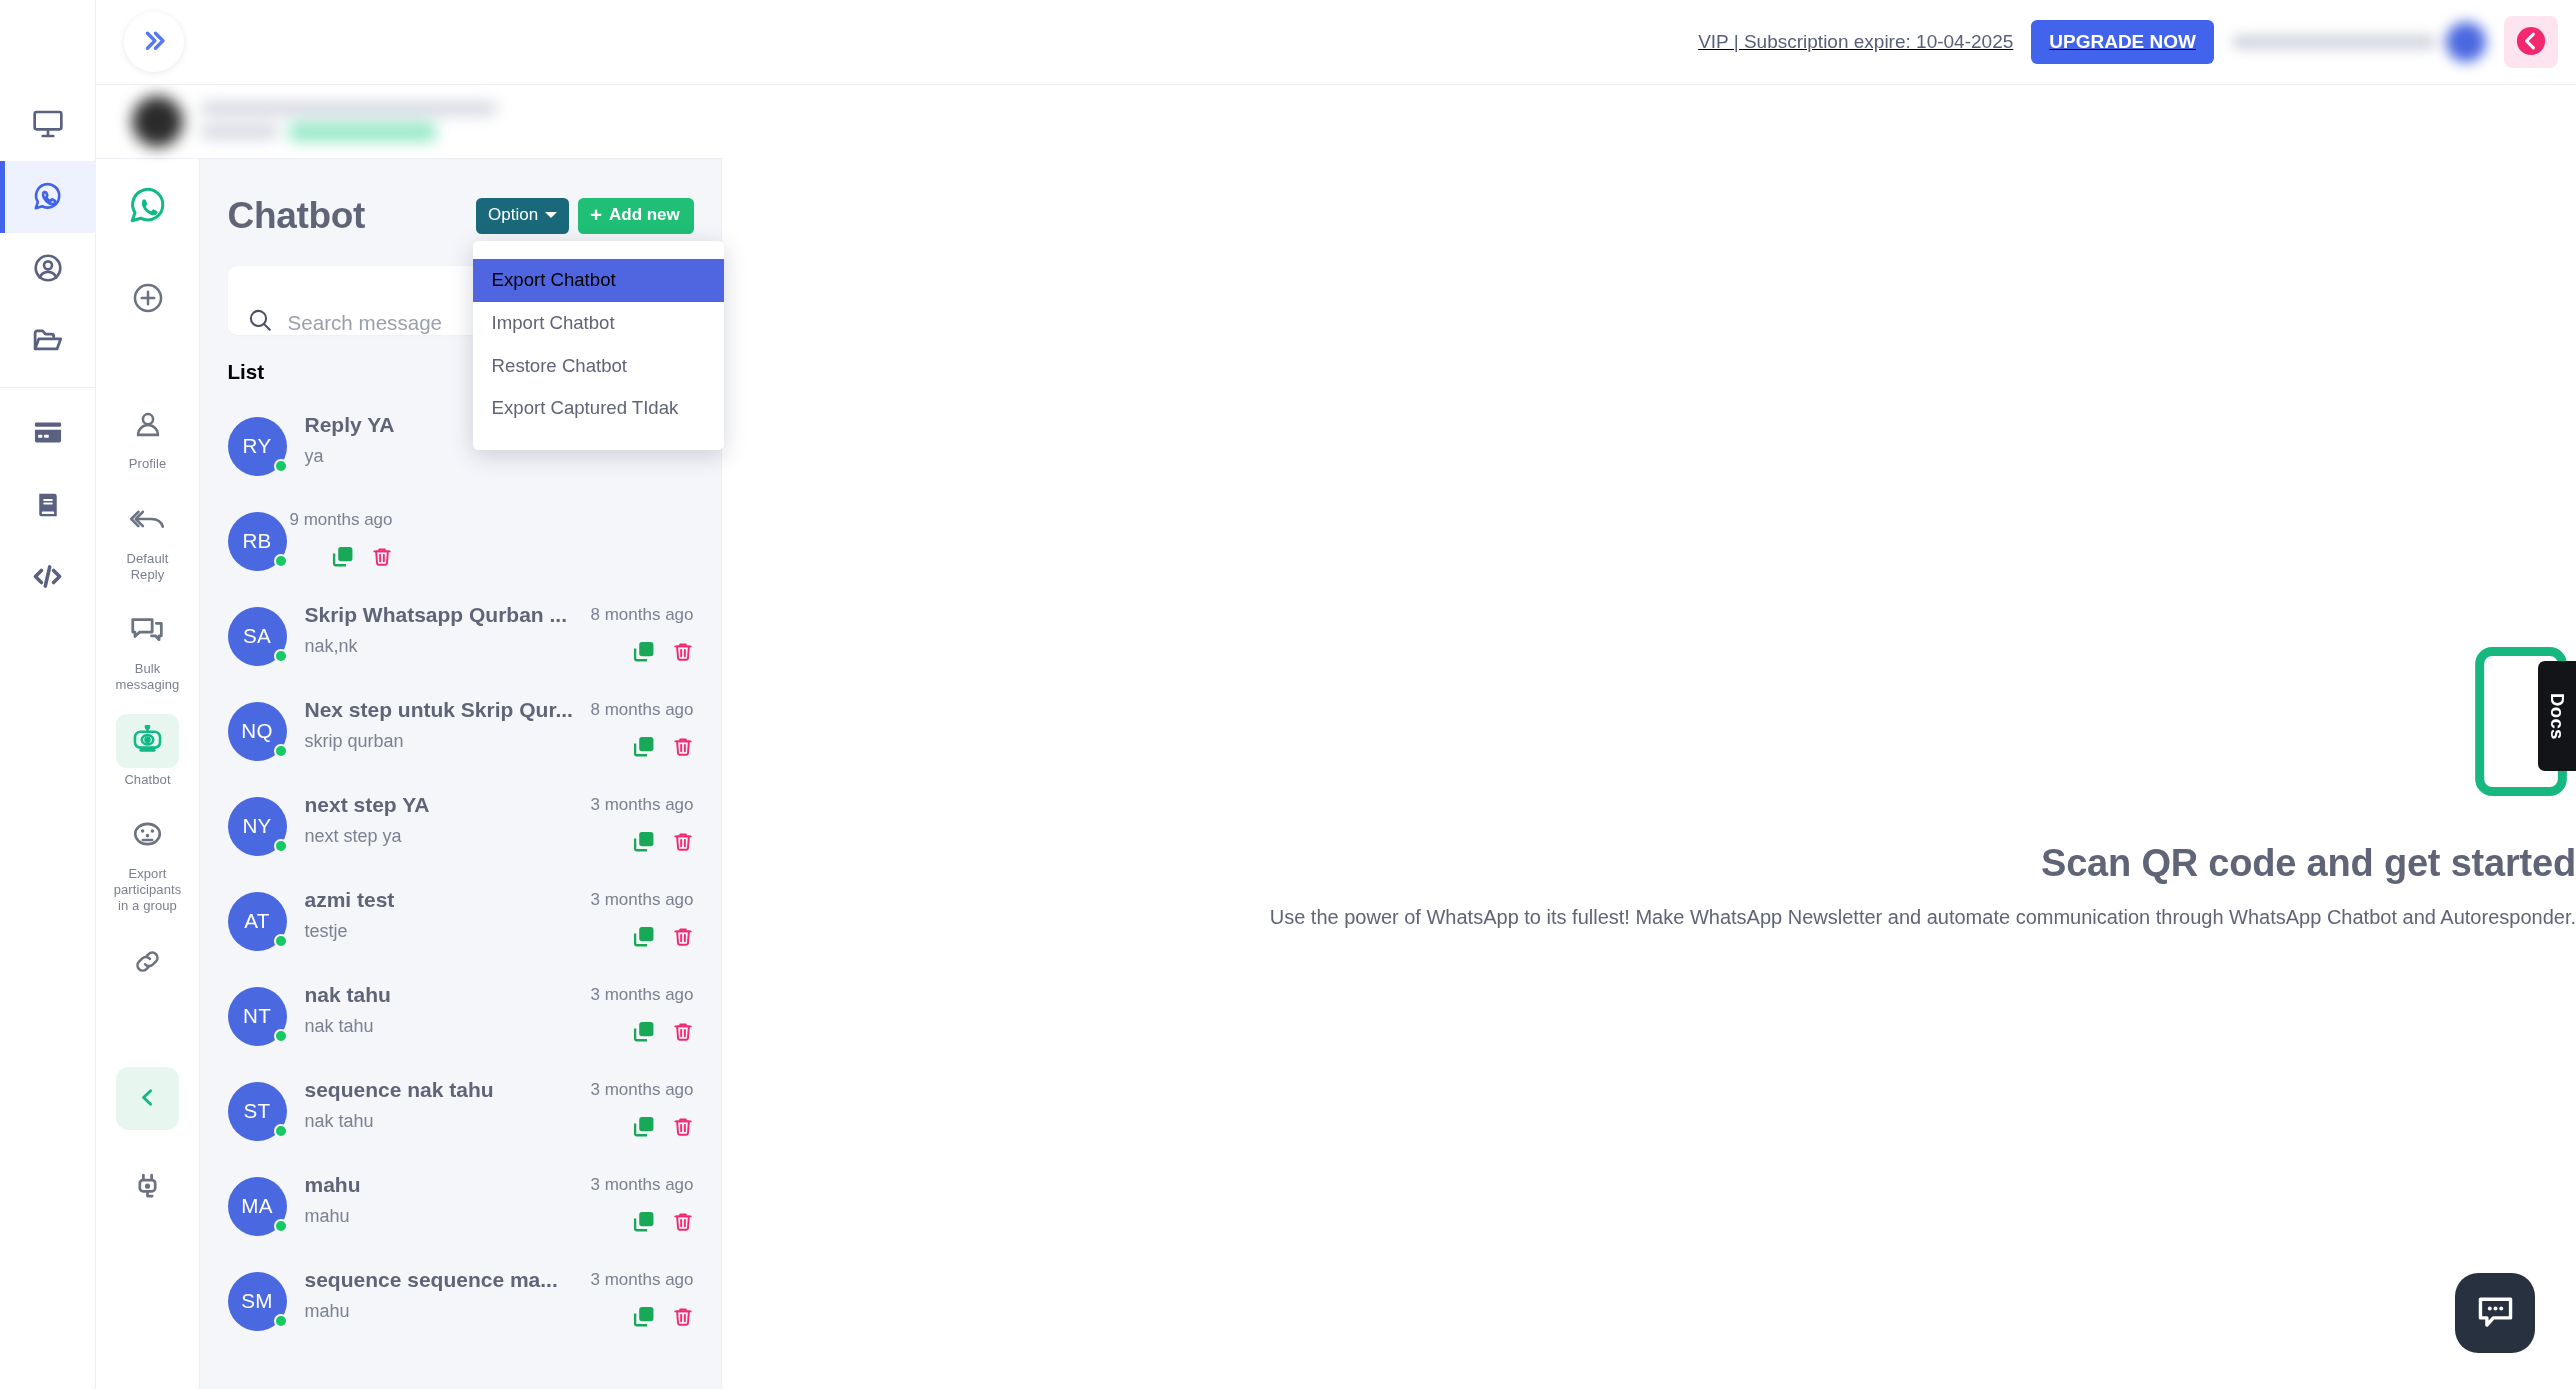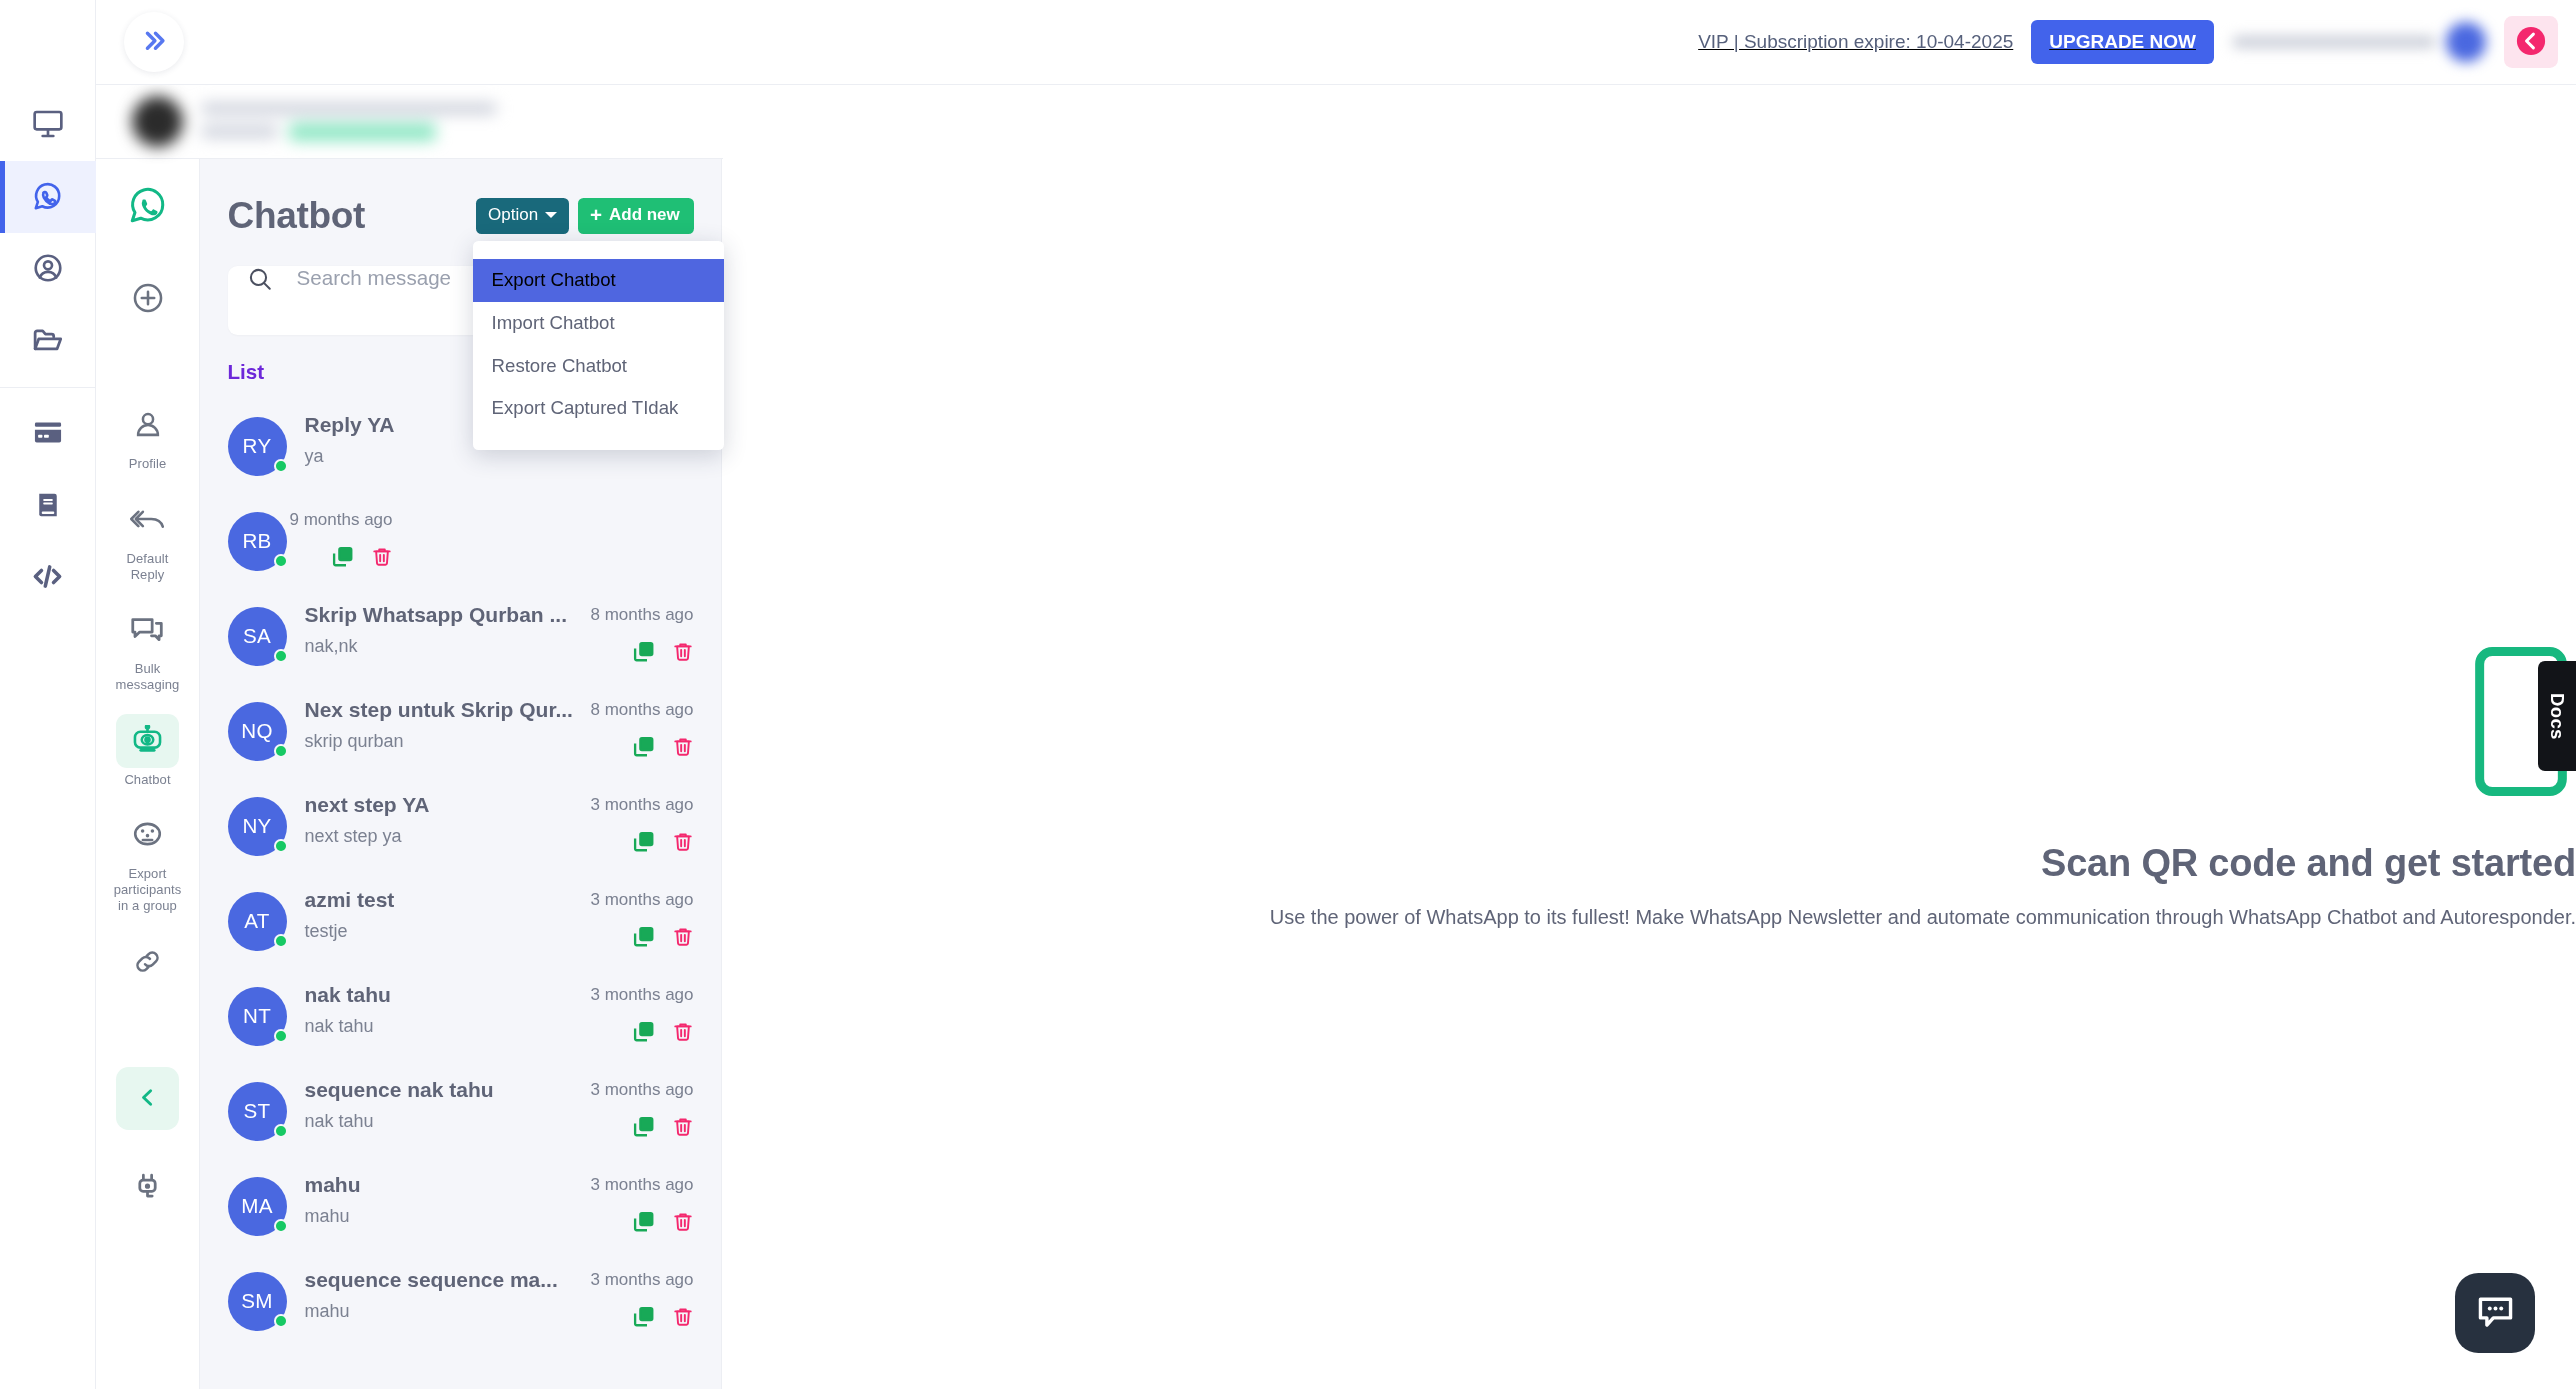--- a/index.html
+++ b/index.html
@@ -105,31 +105,31 @@
   }
   .ddi {
     padding: 6.9px 18.6px; font-size: 18.6px; color: #5f6477;
     cursor: pointer; white-space: nowrap; line-height: 1.55;
   }
   .ddi.hl { background: #4f66e0; color: #000000; }
 
   
   .search {
     margin-top: 29px; height: 69px; background: #ffffff;
-    border-radius: 9.6px; display: flex; align-items: flex-start;
-    padding: 0 19px; gap: 24px; box-shadow: 0 0.7px 2.1px rgba(0,0,0,.03);
+    border-radius: 9.6px; display: flex; align-items: flex-end;
+    padding: 0 19px; gap: 15px; box-shadow: 0 0.7px 2.1px rgba(0,0,0,.03);
   }
   .search input {
     border: none; outline: none; font-size: 20.6px; color: #5f6477;
     background: transparent; width: 100%; font-family: "Liberation Sans", sans-serif;
   }
   .search input::placeholder { color: #9aa0ae; }
 
   .list-label {
-    margin-top: 25px; font-size: 20.6px; font-weight: 700; color: #6d28d9;
+    margin-top: 25px; font-size: 20.6px; font-weight: 700; color: #000000;
   }
 
   
   .rows { margin-top: 13.7px; }
   .row {
     display: flex; align-items: flex-start; padding: 15px 0 12.4px 0;
     position: relative; min-height: 95px;
   }
   .av-wrap { position: relative; width: 62px; flex: 0 0 62px; margin-top: 4.1px; }
   .avatar {

